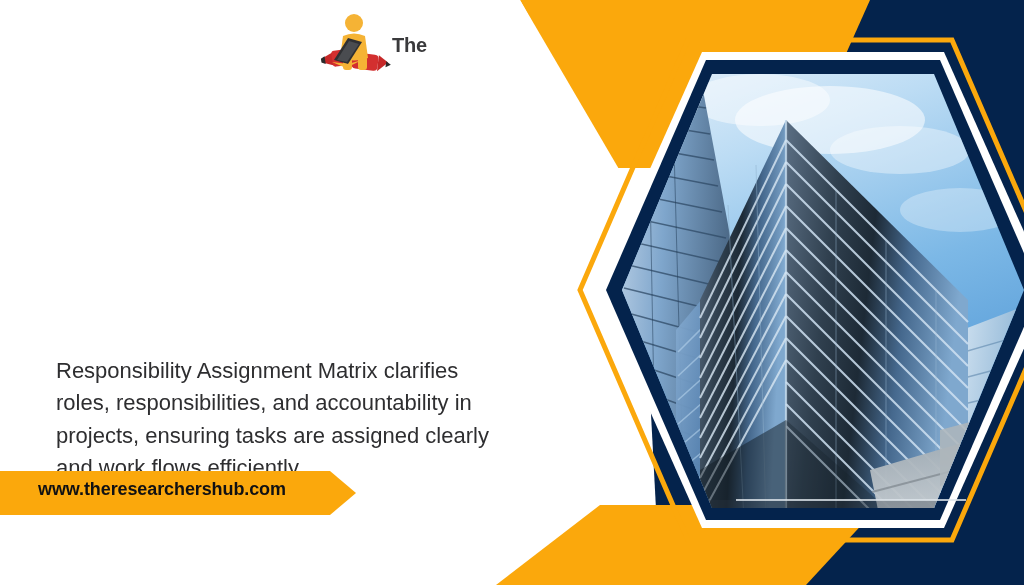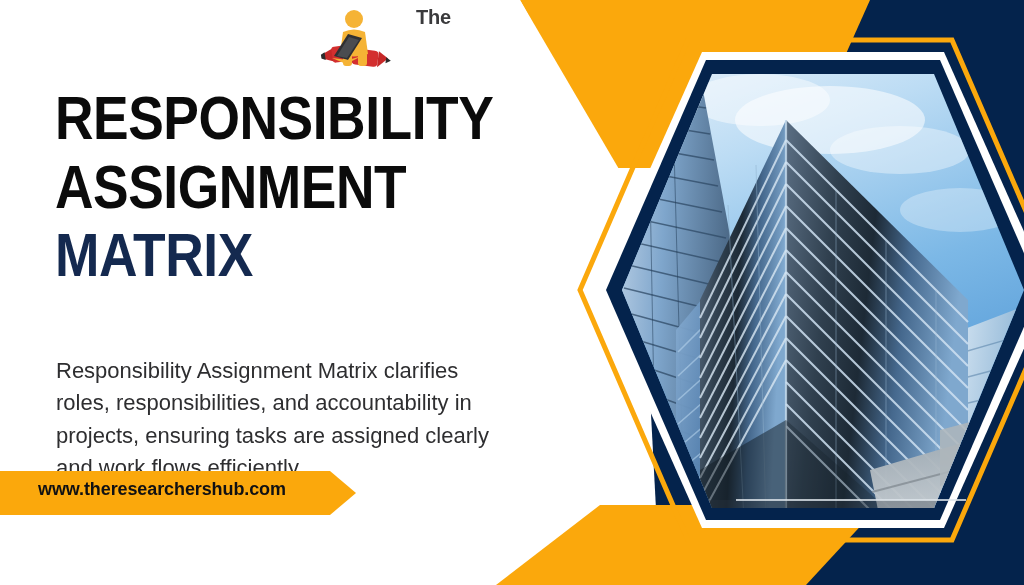--- a/index.html
+++ b/index.html
@@ -26,21 +26,22 @@
   }
 
   
   .logo-block {
     position: absolute;
     left: 318px;
     top: 6px;
     width: 220px;
     height: 78px;
     display: flex;
-    gap: 24px;
+    align-items: center;
+    gap: 0;
     z-index: 5;
   }
   .logo-mark {
     width: 74px;
     height: 70px;
     flex: 0 0 74px;
   }
   .logo-words {
     font-family: "Liberation Sans", sans-serif;
     font-size: 20px;
@@ -330,25 +331,20 @@
 
       <path d="M16 50 L30 28 L44 32 L30 54 Z" fill="#2f3033"></path>
       <path d="M19 50 L31 31 L41 34 L29 52 Z" fill="#4a4c50"></path>
       <path d="M14 52 L30 54 L44 50 L28 58 Z" fill="#f5b335"></path>
     </svg>
     <div class="logo-words">
       <div>The</div>
     </div>
   </div>
 
-  <div class="headline">
-    <div class="line l1">Responsibility</div>
-    <div class="line l2">Assignment</div>
-    <div class="line l3">Matrix</div>
-  </div>
 
   <p class="body-copy">Responsibility Assignment Matrix clarifies roles, responsibilities, and accountability in projects, ensuring tasks are assigned clearly and work flows efficiently.</p>
 
   <div class="url-ribbon">
     <div class="shape"></div>
     <div class="txt">www.theresearchershub.com</div>
   </div>
 
 </div>
 

